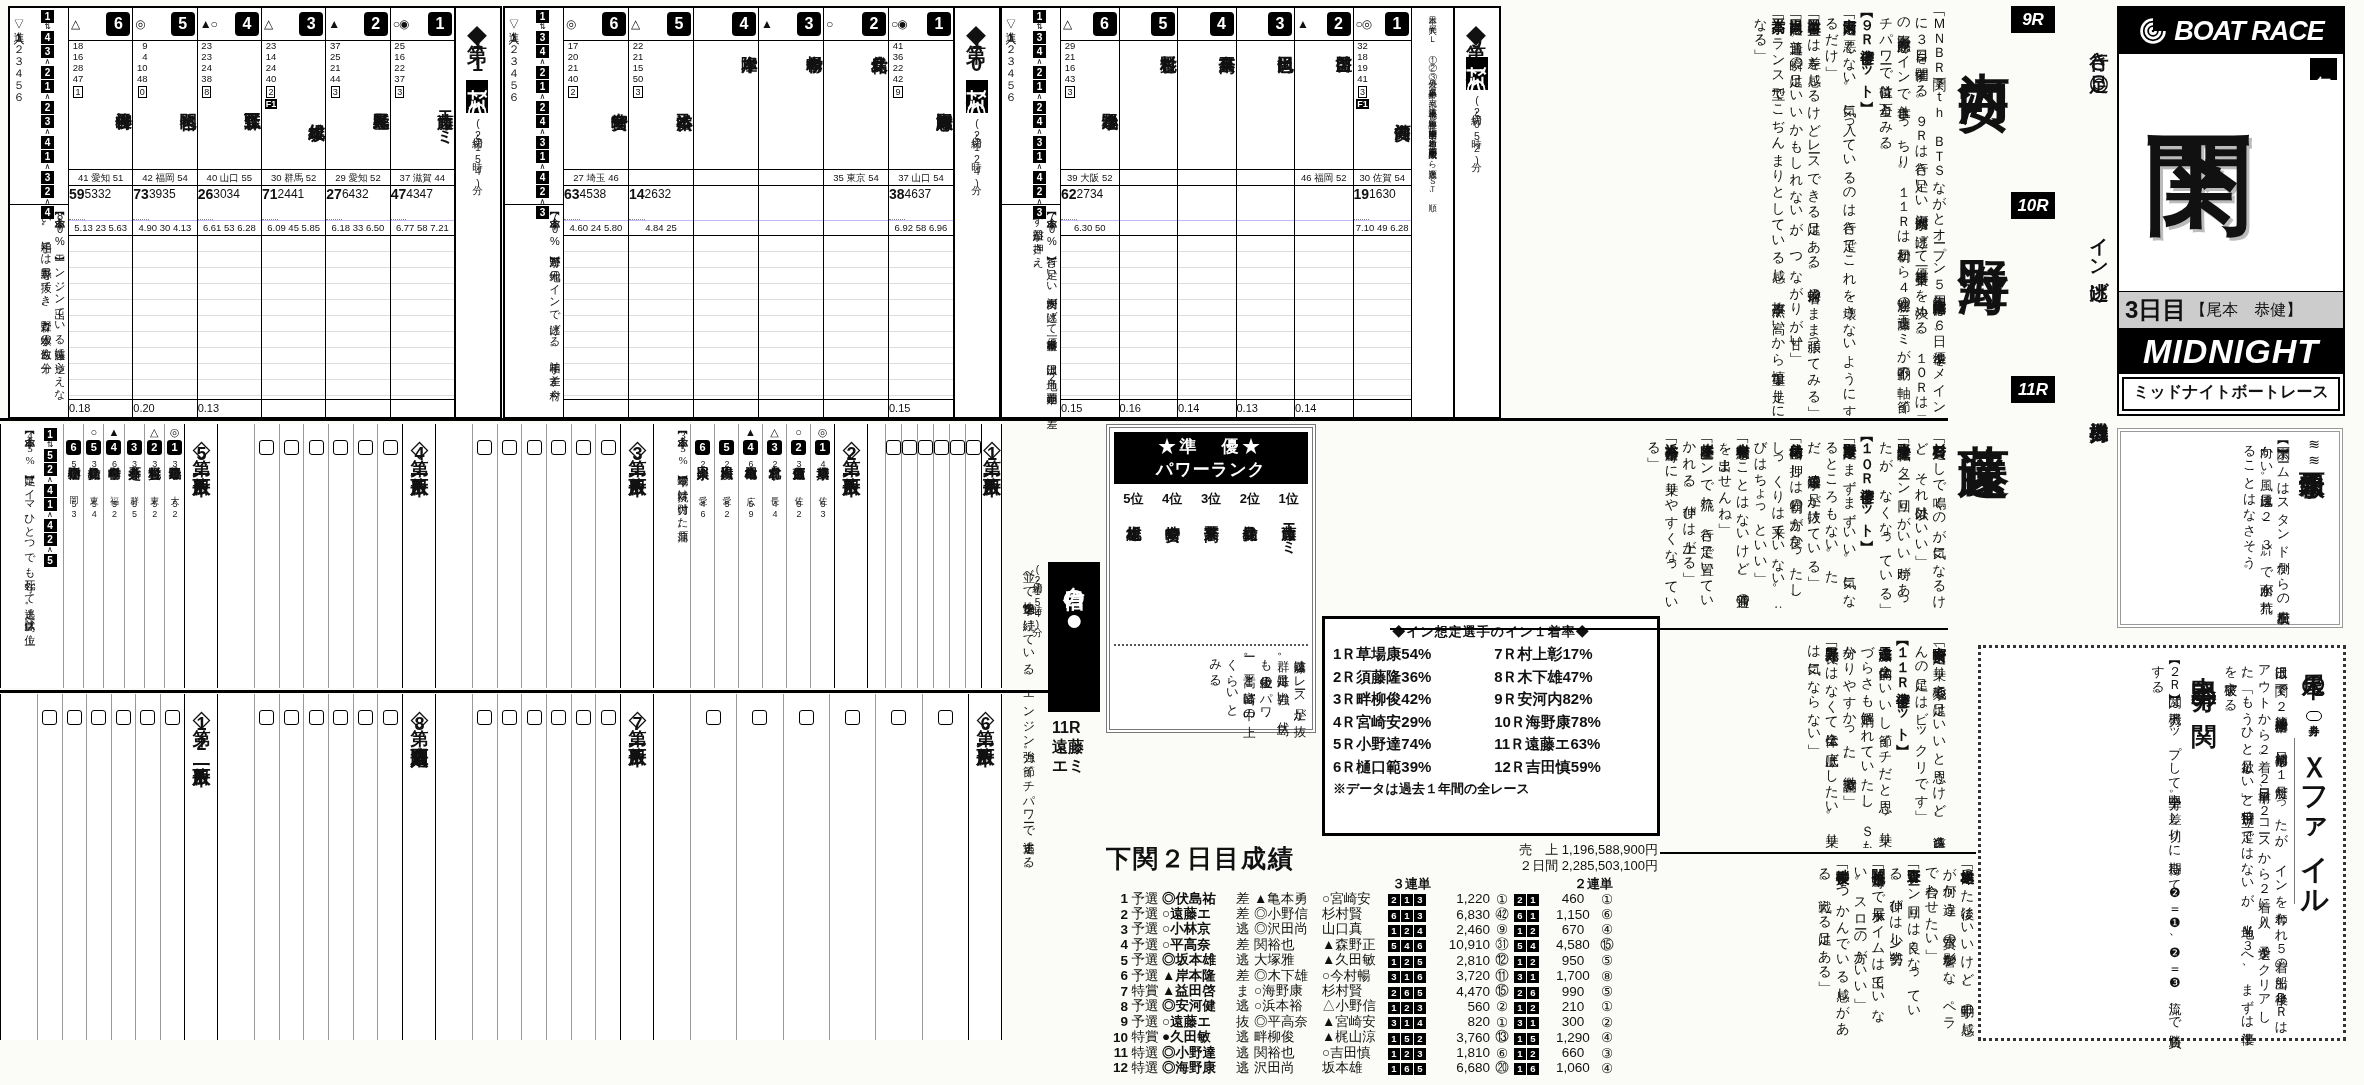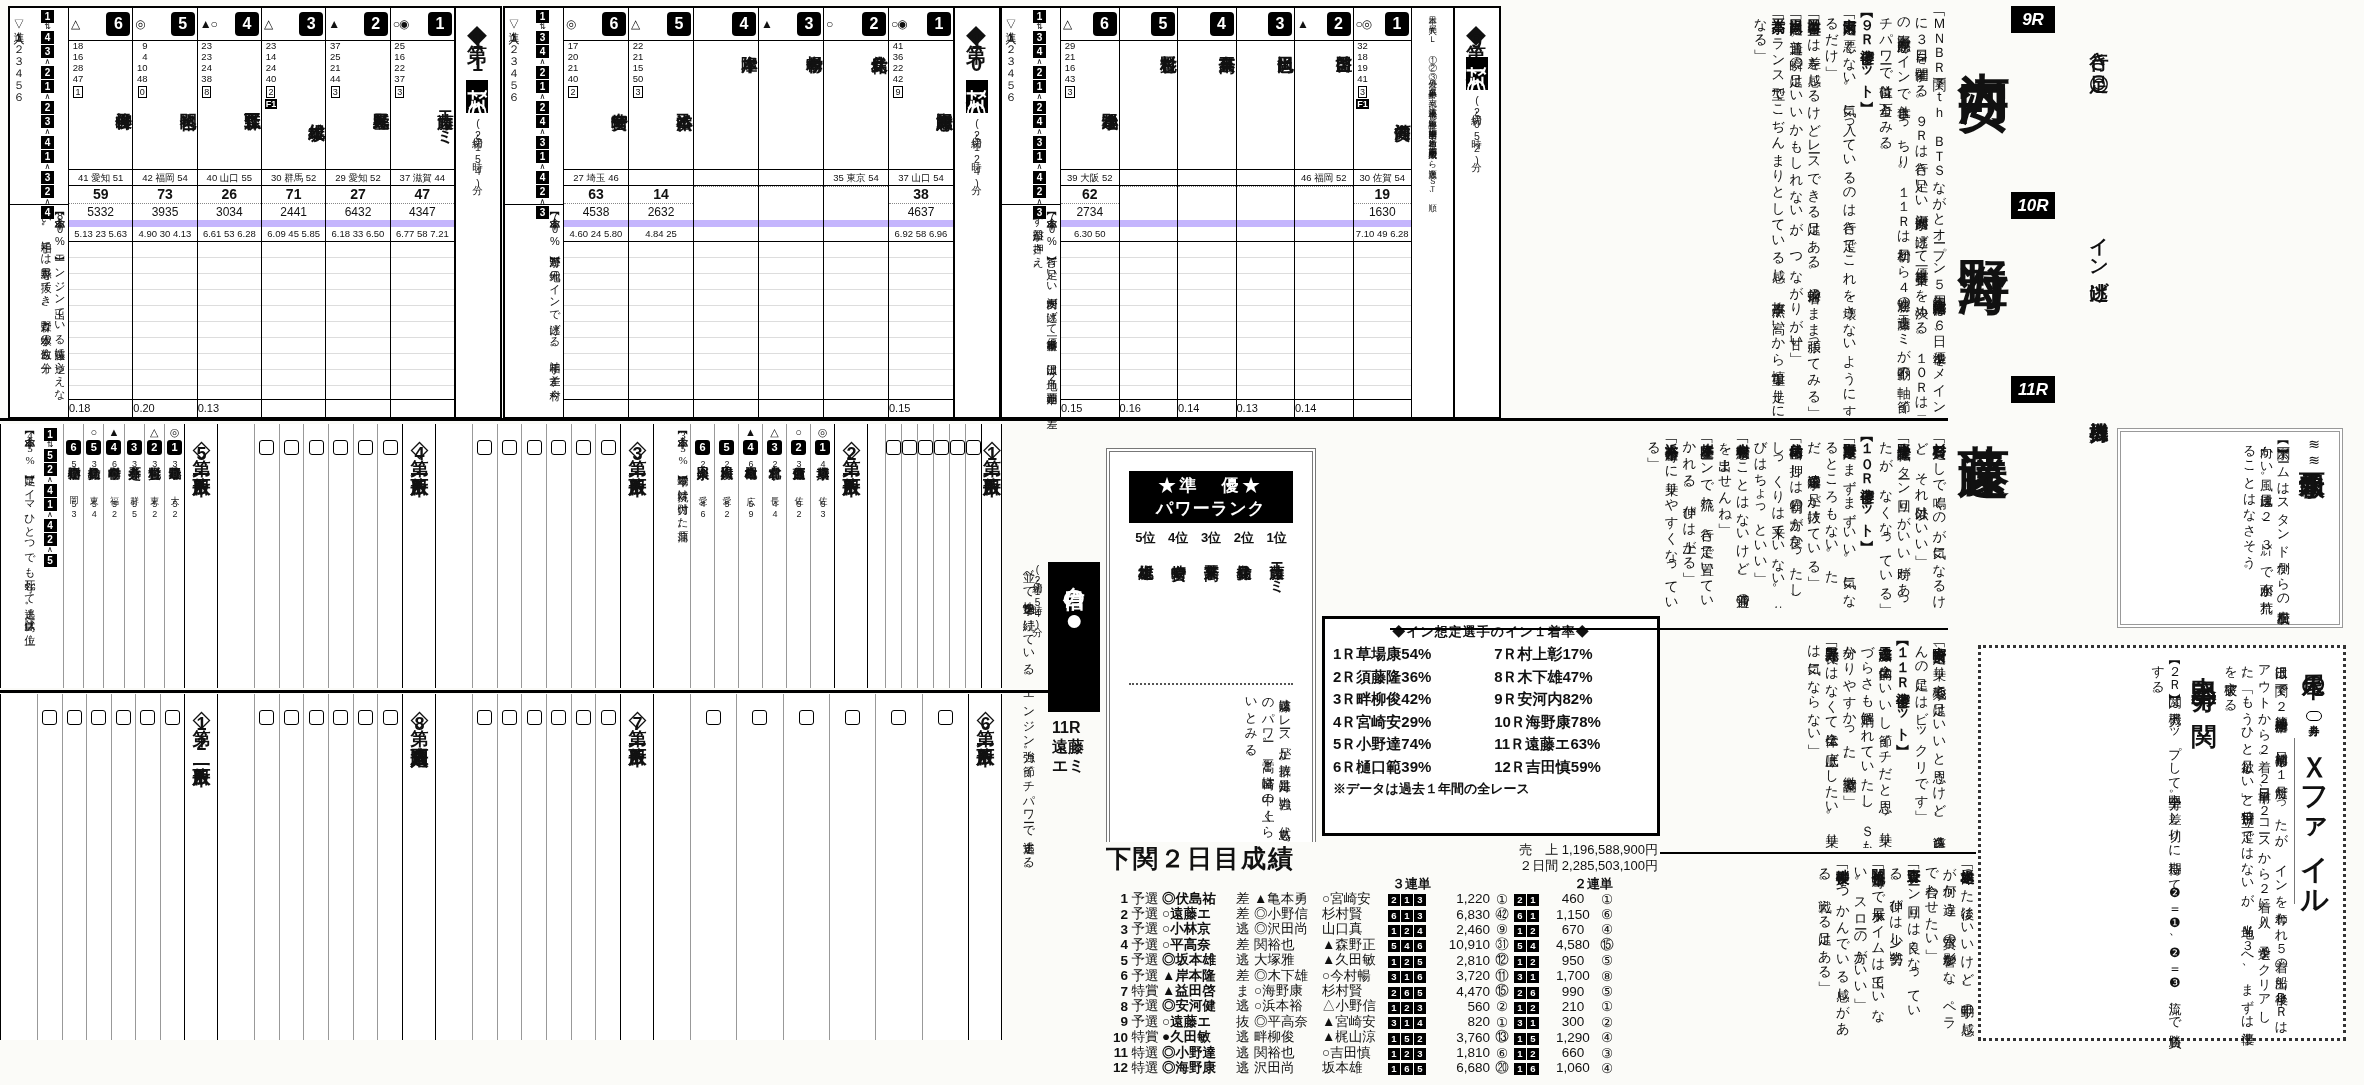--- a/index.html
+++ b/index.html
@@ -23,21 +23,21 @@
   .mrow{height:30px;display:flex;align-items:center;justify-content:space-between;padding:1px 2px;border-bottom:1px solid #000;}
   .mk{font-size:12px;letter-spacing:-1px;}
   .bdg{width:24px;height:24px;background:#000;color:#fff;font-weight:bold;font-size:16px;line-height:24px;text-align:center;border-radius:4px;}
   .nrow{height:128px;display:flex;flex-direction:column;border-bottom:1px solid #000;}
   .rcs{width:18px;display:flex;flex-direction:column;align-items:center;}
   .rc{font-size:9.5px;line-height:1.15;white-space:pre-line;text-align:right;}
   .flb{font-size:9px;border:1px solid #000;padding:0 1px;margin-top:1px;}
   .flag{font-size:9px;font-weight:bold;background:#000;color:#fff;padding:0 1px;margin-top:1px;}
   .nm{flex:1;font-size:16.5px;font-weight:bold;letter-spacing:0px;line-height:1;padding-top:2px;}
   .inf{height:15px;font-size:9.5px;text-align:center;border-bottom:1px solid #000;line-height:15px;}
-  .sts{height:34px;display:flex;flex-direction:column;border-bottom:7px solid #c4b5fd;}
+  .sts{height:34px;display:flex;flex-direction:row;border-bottom:1px solid #c4b5fd;}
   .s1{font-size:14px;font-weight:bold;text-align:center;line-height:17px;border-bottom:1px dotted #888;}
   .s2{font-size:12px;text-align:center;line-height:16px;}
   .rt{height:14px;font-size:9.5px;text-align:center;line-height:14px;border-bottom:1px solid #000;}
   .grd{flex:1;border-bottom:1px solid #000;background:
        repeating-linear-gradient(#fff,#fff 15px,#ddd 15px,#ddd 16px);}
   .stv{height:17px;font-size:11px;line-height:17px;}
   .lcol{width:42px;border-left:1px solid #000;display:flex;flex-direction:column;padding:2px 1px;}
   .lcol span{font-size:8.5px;line-height:1.1;margin:0 auto 3px auto;writing-mode:vertical-rl;text-orientation:upright;}
   .hcol{width:46px;border-left:2px solid #000;display:flex;flex-direction:column;align-items:center;}
   .ht1{font-size:20px;font-weight:bold;letter-spacing:1px;}
@@ -87,22 +87,22 @@
   
   #xfile{position:absolute;left:1978px;top:645px;width:368px;height:396px;border:3px dotted #333;
          background:#fff;box-sizing:border-box;padding:8px 10px;writing-mode:vertical-rl;text-orientation:upright;}
   .xf-author{font-size:23px;font-weight:900;letter-spacing:2px;}
   .xf-badge{font-size:11px;border:1.5px solid #000;border-radius:10px;padding:4px 1px;margin:6px 2px 0 2px;font-weight:bold;}
   .xf-title{font-size:28px;font-weight:900;letter-spacing:2px;border-left:1px solid #777;padding-left:4px;}
   .xf-body{font-family:"Liberation Serif",serif;font-size:13px;line-height:1.3;letter-spacing:1px;margin:0 6px 0 0;}
   .xf-sub{font-size:25px;font-weight:900;letter-spacing:4px;margin:0 8px;}
 
   
-  #powerrank{position:absolute;left:1106px;top:448px;width:210px;height:414px;border:4px double #777;
-             background:#fff;box-sizing:border-box;display:flex;flex-direction:column;padding:19px;}
+  #powerrank{position:absolute;left:1106px;top:424px;width:210px;height:309px;border:4px double #777;
+             background:#fff;box-sizing:border-box;display:flex;flex-direction:column;padding:4px;}
   .pr-title{background:#000;color:#fff;text-align:center;font-weight:900;padding:3px 0;}
   .pr-t1{font-size:17px;letter-spacing:4px;display:block;}
   .pr-t2{font-size:17px;letter-spacing:1px;display:block;}
   .pr-ranks{display:flex;flex-direction:row-reverse;justify-content:space-around;height:150px;margin-top:6px;}
   .pr-item{display:flex;flex-direction:column;align-items:center;}
   .pr-rank{font-size:13px;font-weight:bold;}
   .pr-name{font-size:15px;font-weight:bold;margin-top:6px;}
   .pr-note{flex:1;border-top:2px dotted #555;margin-top:4px;padding-top:4px;
            font-family:"Liberation Serif",serif;font-size:12.5px;line-height:1.35;letter-spacing:1px;}
 
@@ -759,20 +759,42 @@
         <div class="hl-name v">海野</div>
         <div class="hl-label v">イン逃げ</div>
       </div>
       <div class="hl-group" style="height: 184px;">
         <div class="hl-badge">11R</div>
         <div class="hl-name v">遠藤</div>
         <div class="hl-label v">機力抜群</div>
       </div>
     </div>
 
+  <div id="masthead">
+    <div class="mh-top">
+      <svg width="30" height="30" viewBox="0 0 34 34">
+        <g fill="none" stroke="#fff" stroke-width="3">
+          <path d="M17 4 A13 13 0 1 0 30 17"></path>
+          <path d="M17 9 A8 8 0 1 0 25 17"></path>
+          <path d="M17 14 A3 3 0 1 0 20 17"></path>
+        </g>
+      </svg>
+      <span class="mh-brand">BOAT RACE</span>
+    </div>
+    <div class="mh-main">
+      <div class="mh-closed v">無観客開催</div>
+      <div class="mh-venue v">下関</div>
+    </div>
+    <div class="mh-day">
+      <span class="mh-day-num">3日目</span>
+      <span class="mh-by">【尾本　恭健】</span>
+    </div>
+    <div class="mh-mid">MIDNIGHT</div>
+    <div class="mh-kana">ミッドナイトボートレース</div>
+  </div>
 
   <div id="forecast">
     <div class="fc-body v serif">【下関】ホームはスタンド側からの右横風か向かい風。風速は２、３㍍で水面が荒れることはなさそう。</div>
     <div class="fc-title">
       <span class="wave">≋</span>
       <span class="t v">水面予報</span>
       <span class="wave">≋</span>
     </div>
   </div>
 

